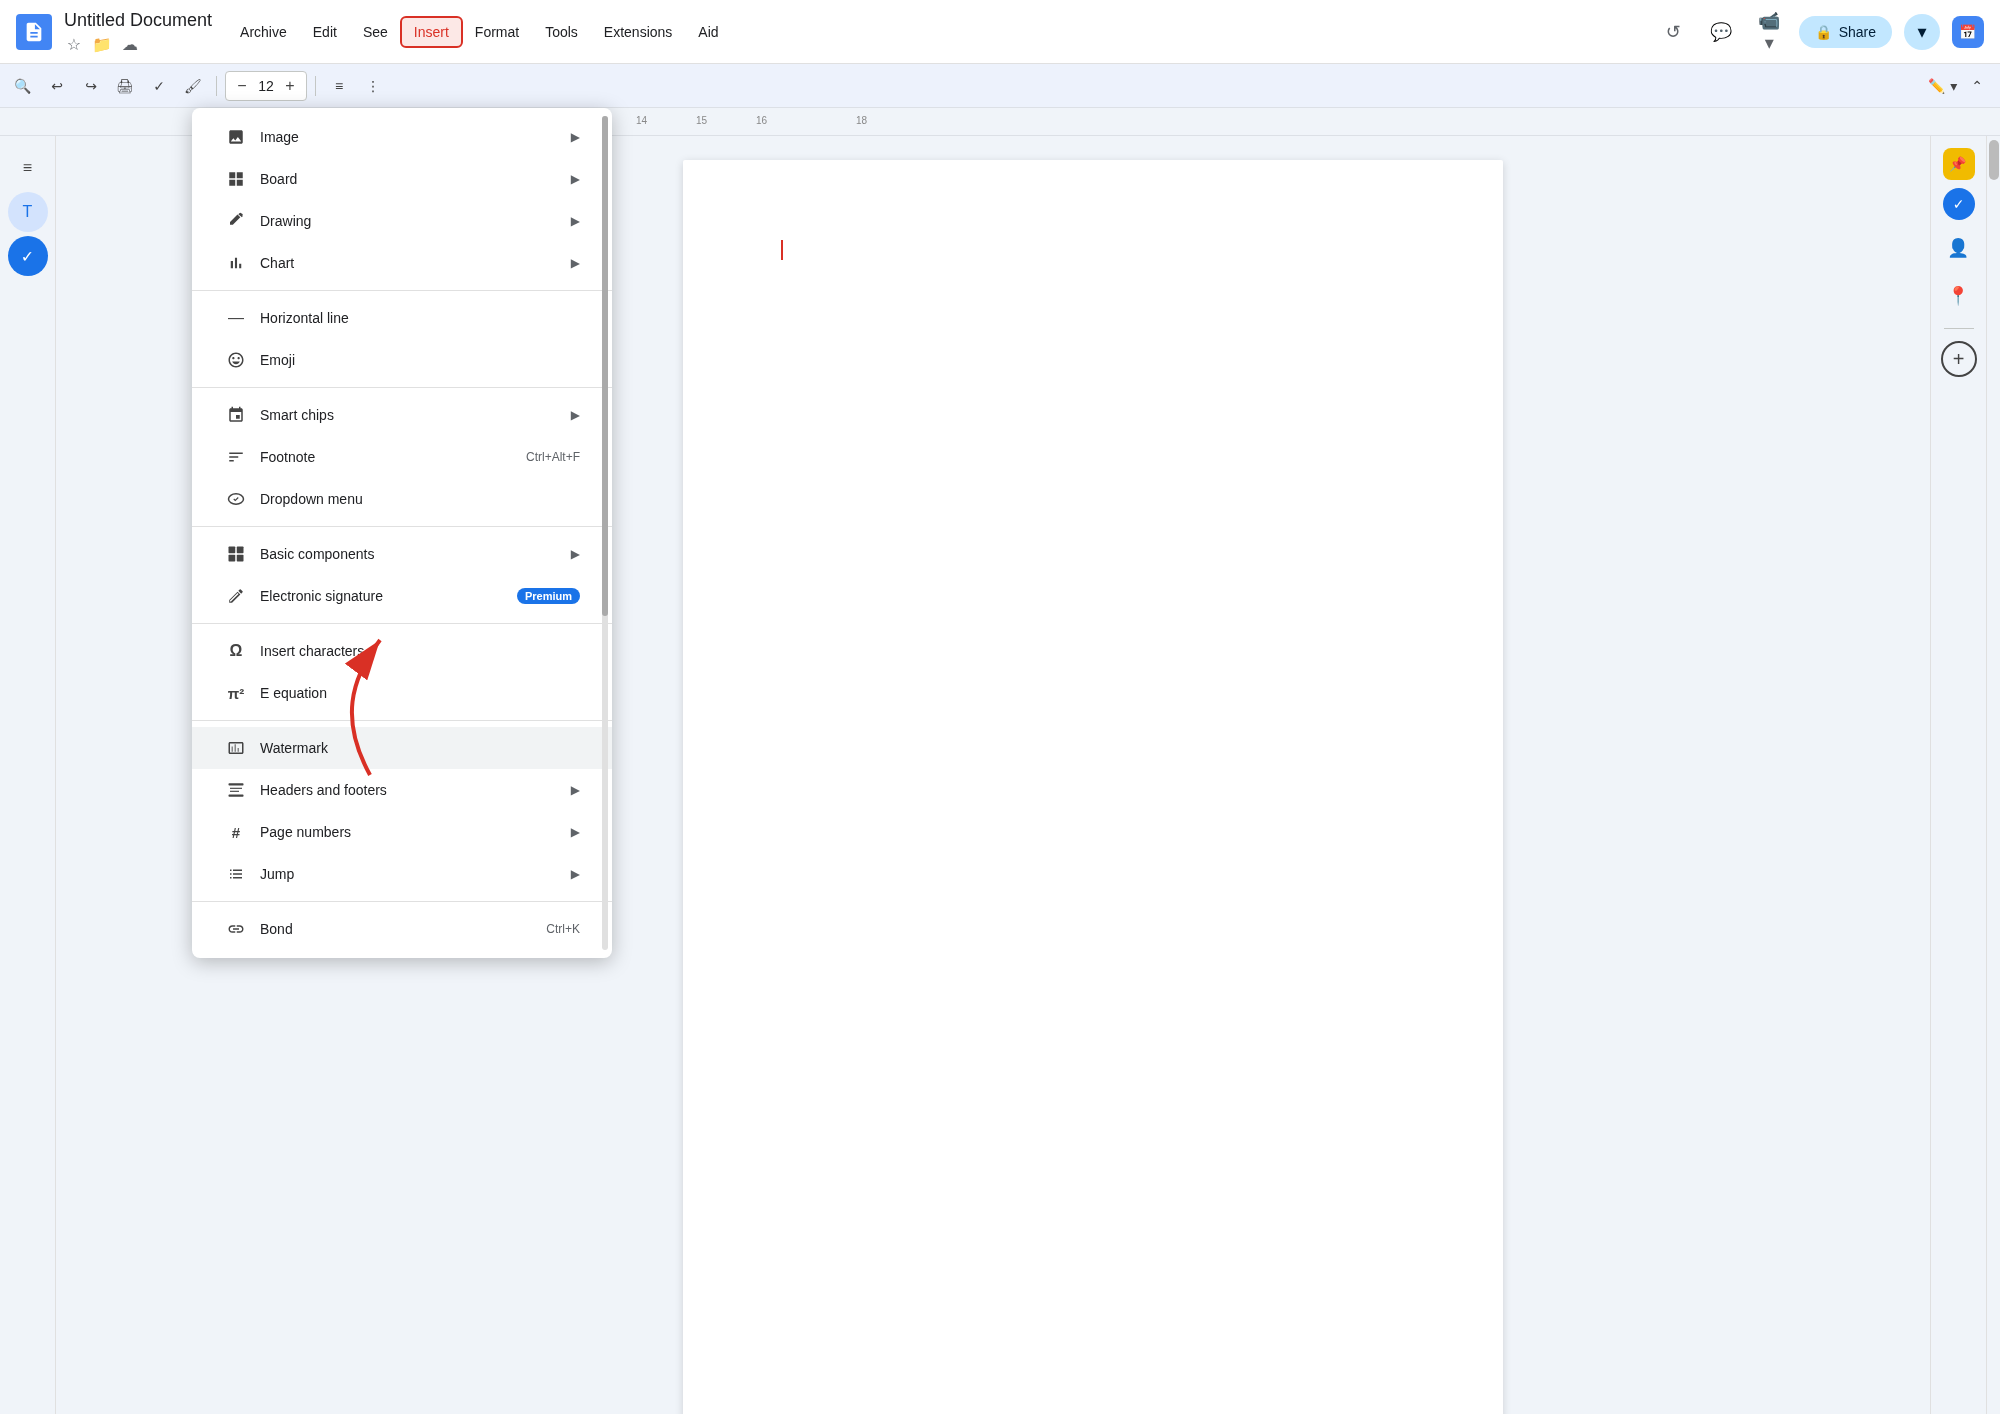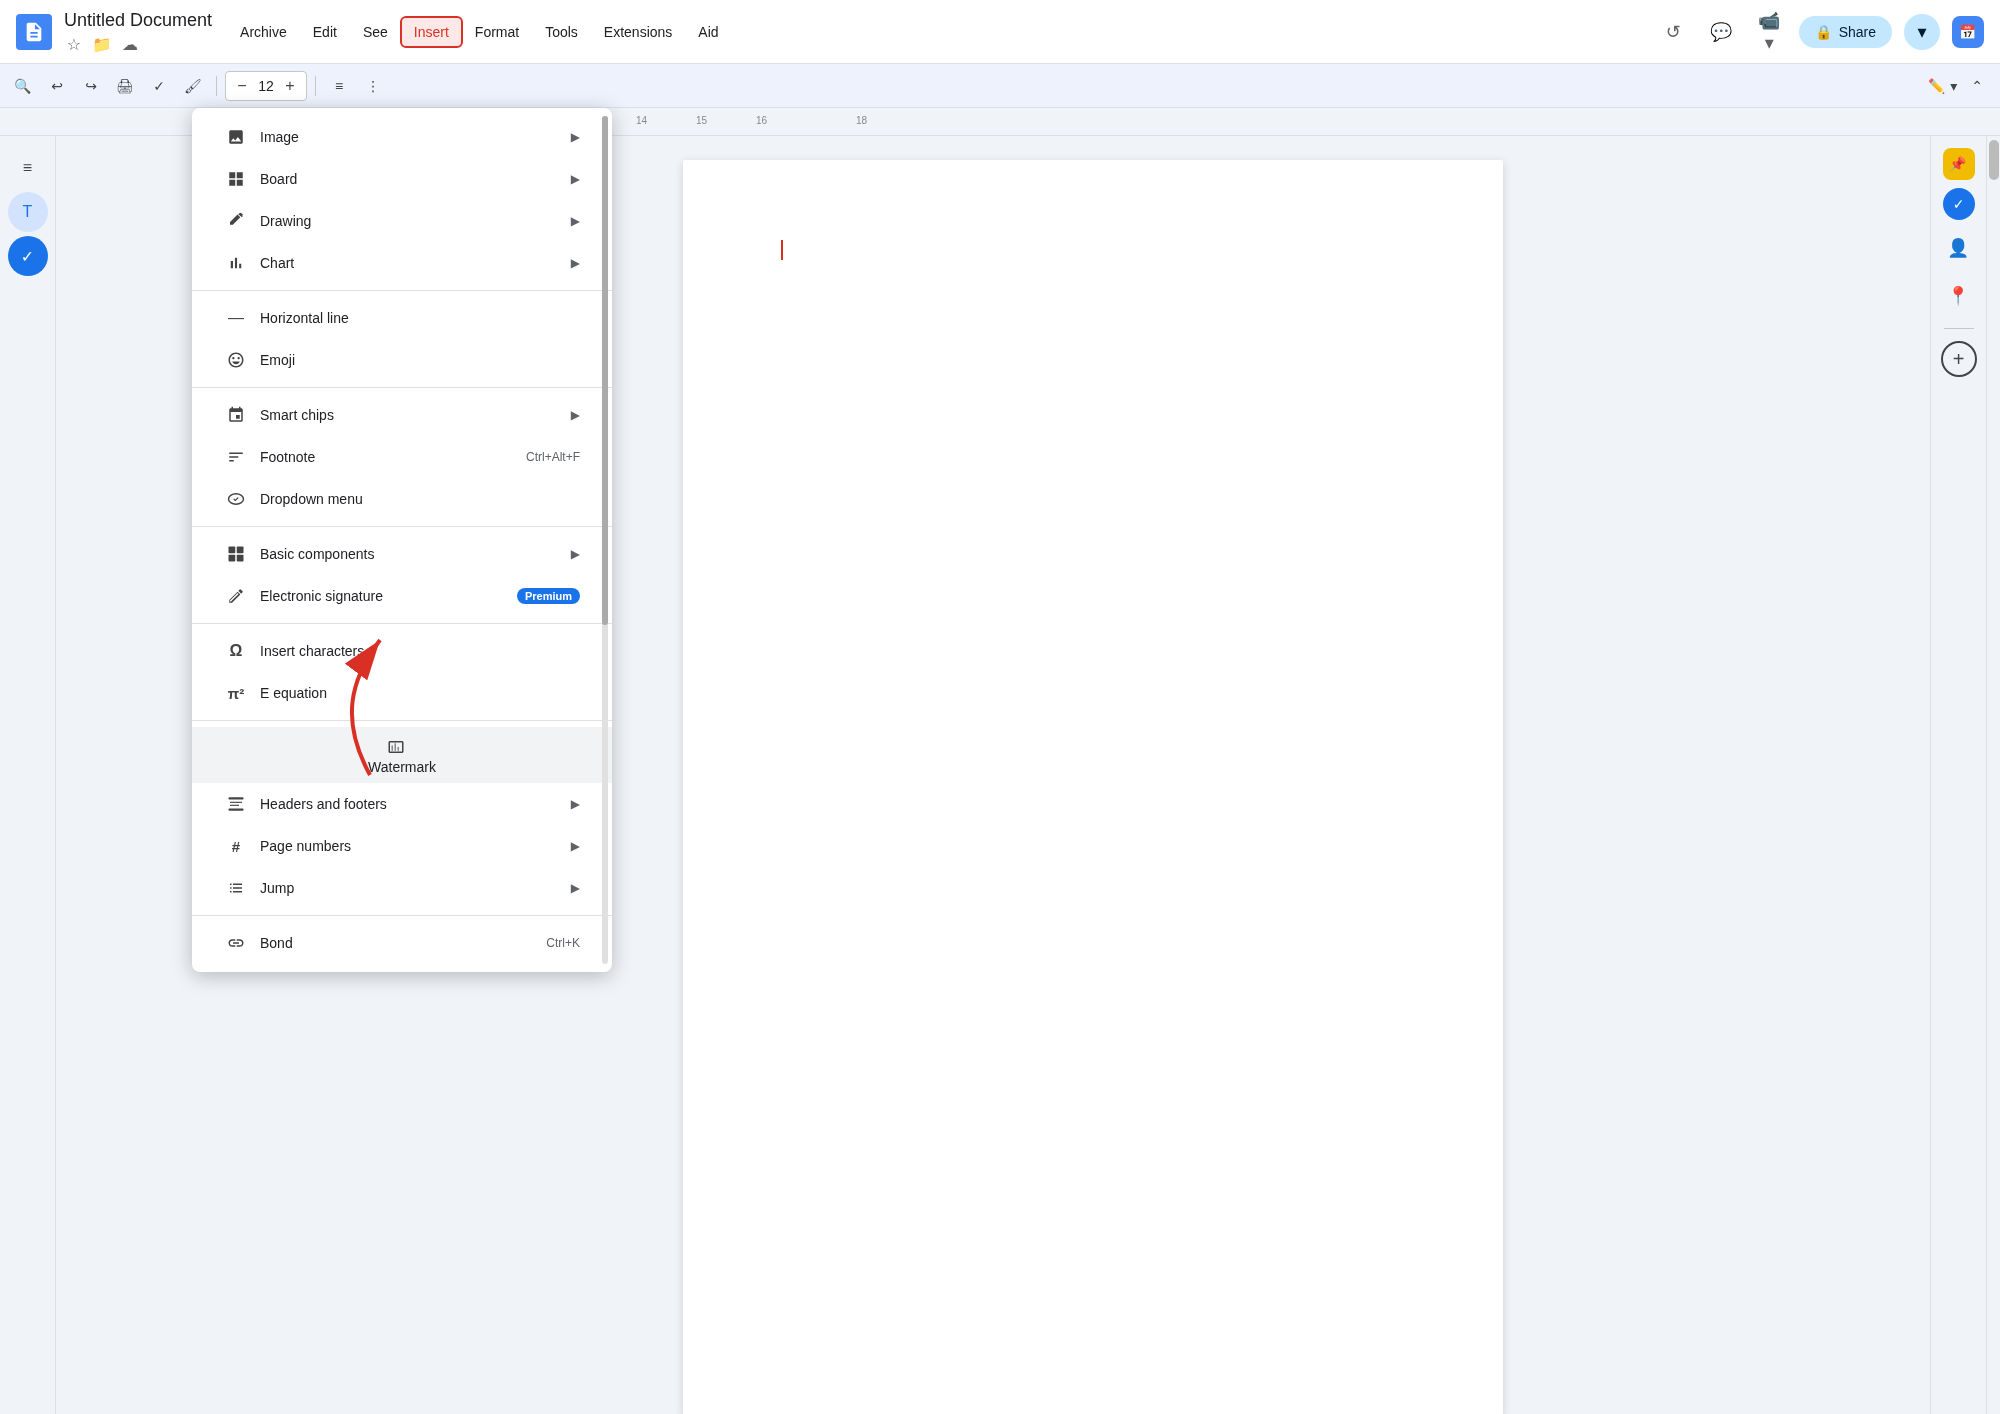--- a/index.html
+++ b/index.html
@@ -205,21 +205,21 @@
     .dropdown-item {
       display: flex;
       align-items: center;
       padding: 8px 32px;
       cursor: pointer;
       font-size: 14px;
       color: #202124;
       position: relative;
       min-height: 42px;
     }
-    .dropdown-item.highlighted { background: #f1f3f4; flex-direction: column; }
+    .dropdown-item.highlighted { background: #f1f3f4; }
     .item-icon {
       width: 24px; height: 24px;
       margin-right: 12px;
       display: flex; align-items: center; justify-content: center;
       flex-shrink: 0;
       color: #444;
       font-size: 16px;
     }
     .item-label { flex: 1; }
     .item-arrow {

